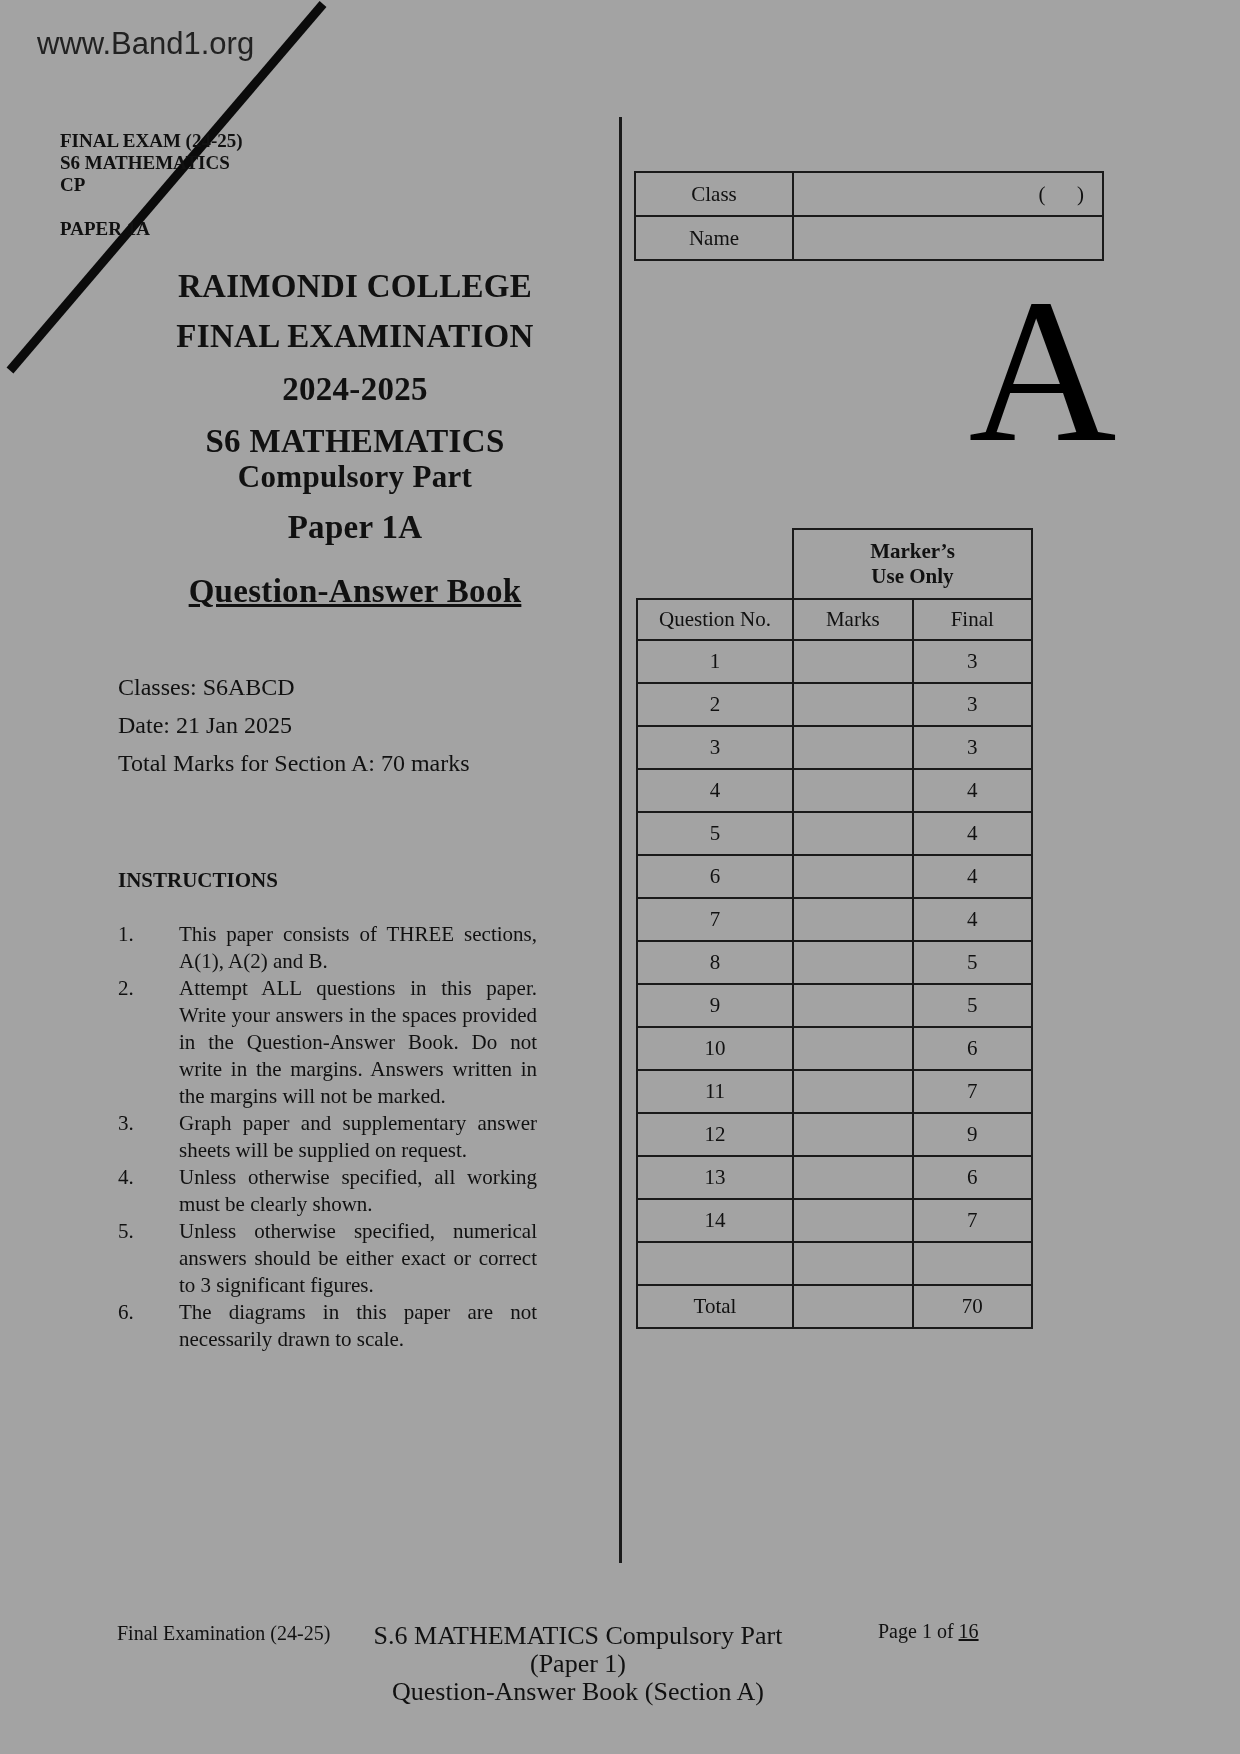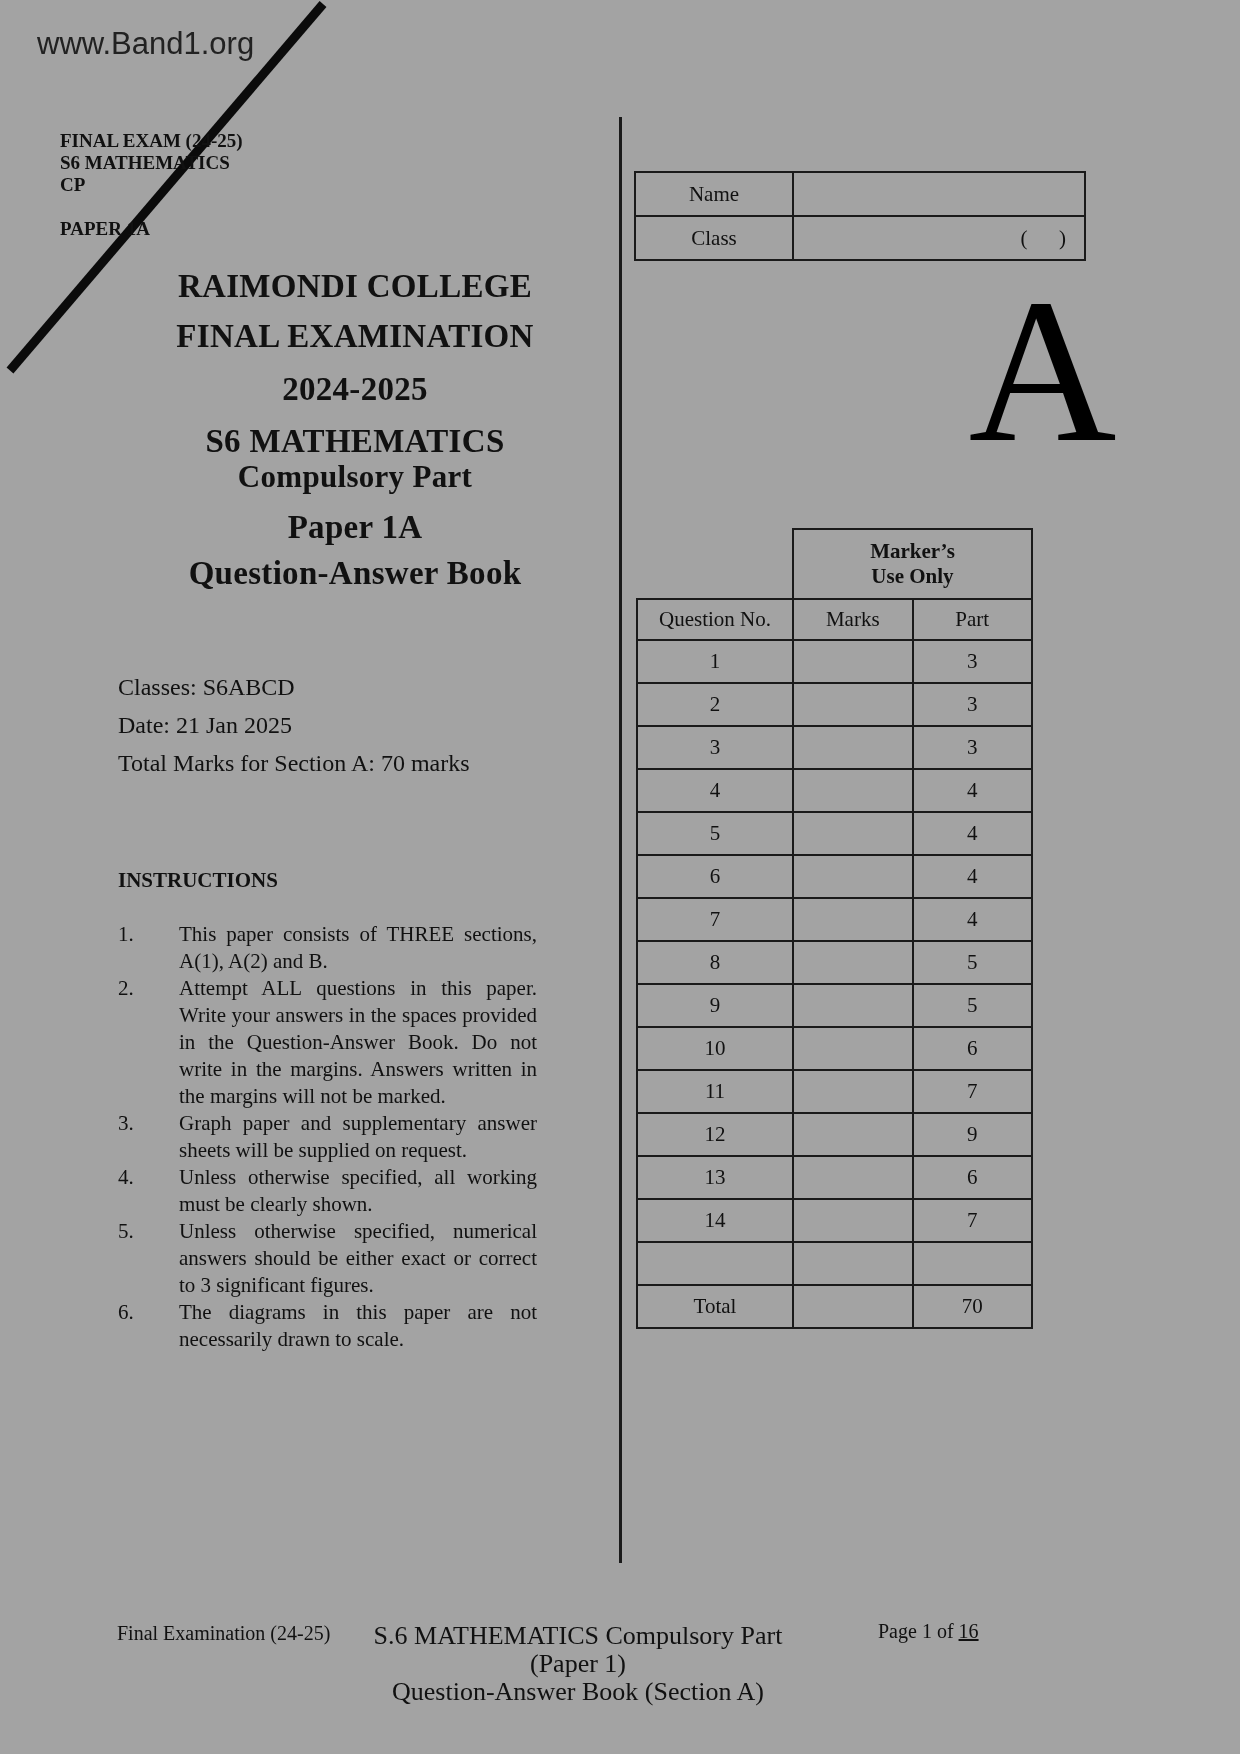--- a/index.html
+++ b/index.html
@@ -27,21 +27,21 @@
   
   .vline{position:absolute;left:619px;top:117px;width:3px;height:1446px;background:#1a1a1a;}
   
   .titleblock{position:absolute;left:120px;top:266px;width:470px;text-align:center;font-weight:bold;}
   .titleblock div{font-size:33px;line-height:40px;letter-spacing:.3px;}
   .t-exam{margin-top:10px;}
   .t-year{margin-top:13px;}
   .t-subject{margin-top:12px;}
   .t-part{margin-top:-4px;font-size:31px !important;}
   .t-paper{margin-top:10px;}
-  .t-book{margin-top:6px;}
+  .t-book{margin-top:24px;text-decoration:underline;}
   
   .details{position:absolute;left:118px;top:668px;font-size:24px;line-height:38px;white-space:nowrap;}
   
   .instr-head{position:absolute;left:118px;top:868px;font-size:21px;font-weight:bold;}
   .instr{position:absolute;left:118px;top:921px;width:419px;font-size:21px;line-height:27px;}
   .instr .item{position:relative;padding-left:61px;text-align:justify;}
   .instr .num{position:absolute;left:0;top:0;}
   
   .bigA{
     position:absolute;left:960px;top:268px;width:165px;text-align:center;
@@ -130,43 +130,43 @@
       <span class="num">6.</span>
       <span>The diagrams in this paper are not necessarily drawn to scale.</span>
     </div>
   </div>
 
   <div class="bigA">A</div>
 
   <table class="student">
     <tbody>
         <tr>
+      <td class="lbl">Class</td>
+      <td class="fld cls-fld">(      )</td>
+    </tr>
+    <tr>
       <td class="lbl">Name</td>
       <td class="fld"></td>
-    </tr>
-    <tr>
-      <td class="lbl">Class</td>
-      <td class="fld cls-fld">(      )</td>
     </tr>
   </tbody>
     </table>
 
   <table class="marker">
     <tbody>
         <tr>
       <td class="c1 phantom"></td>
       <td class="mhead" colspan="2">
         <span>Marker’s</span><br>
         <span>Use Only</span>
       </td>
     </tr>
     <tr class="hrow">
       <td class="c1">Question No.</td>
       <td class="c2">Marks</td>
-      <td class="c3">Part</td>
+      <td class="c3">Final</td>
     </tr>
     <tr class="drow">
           <td>1</td>
           <td></td>
           <td>3</td>
         </tr>
     <tr class="drow">
           <td>2</td>
           <td></td>
           <td>3</td>

